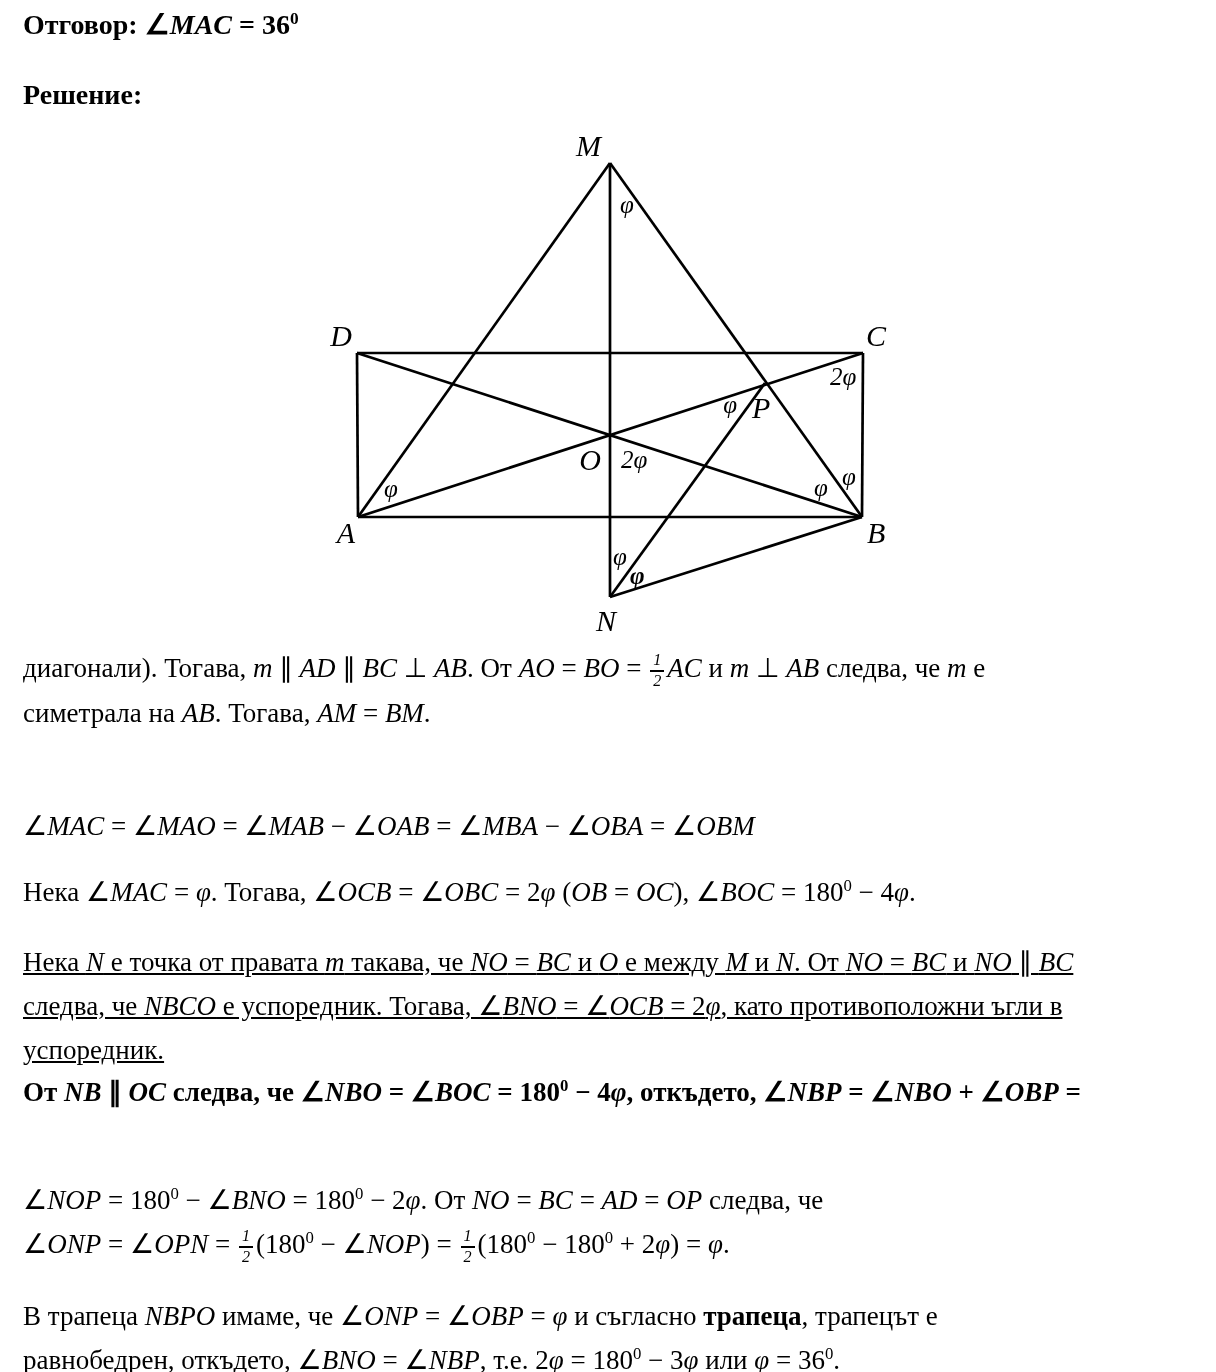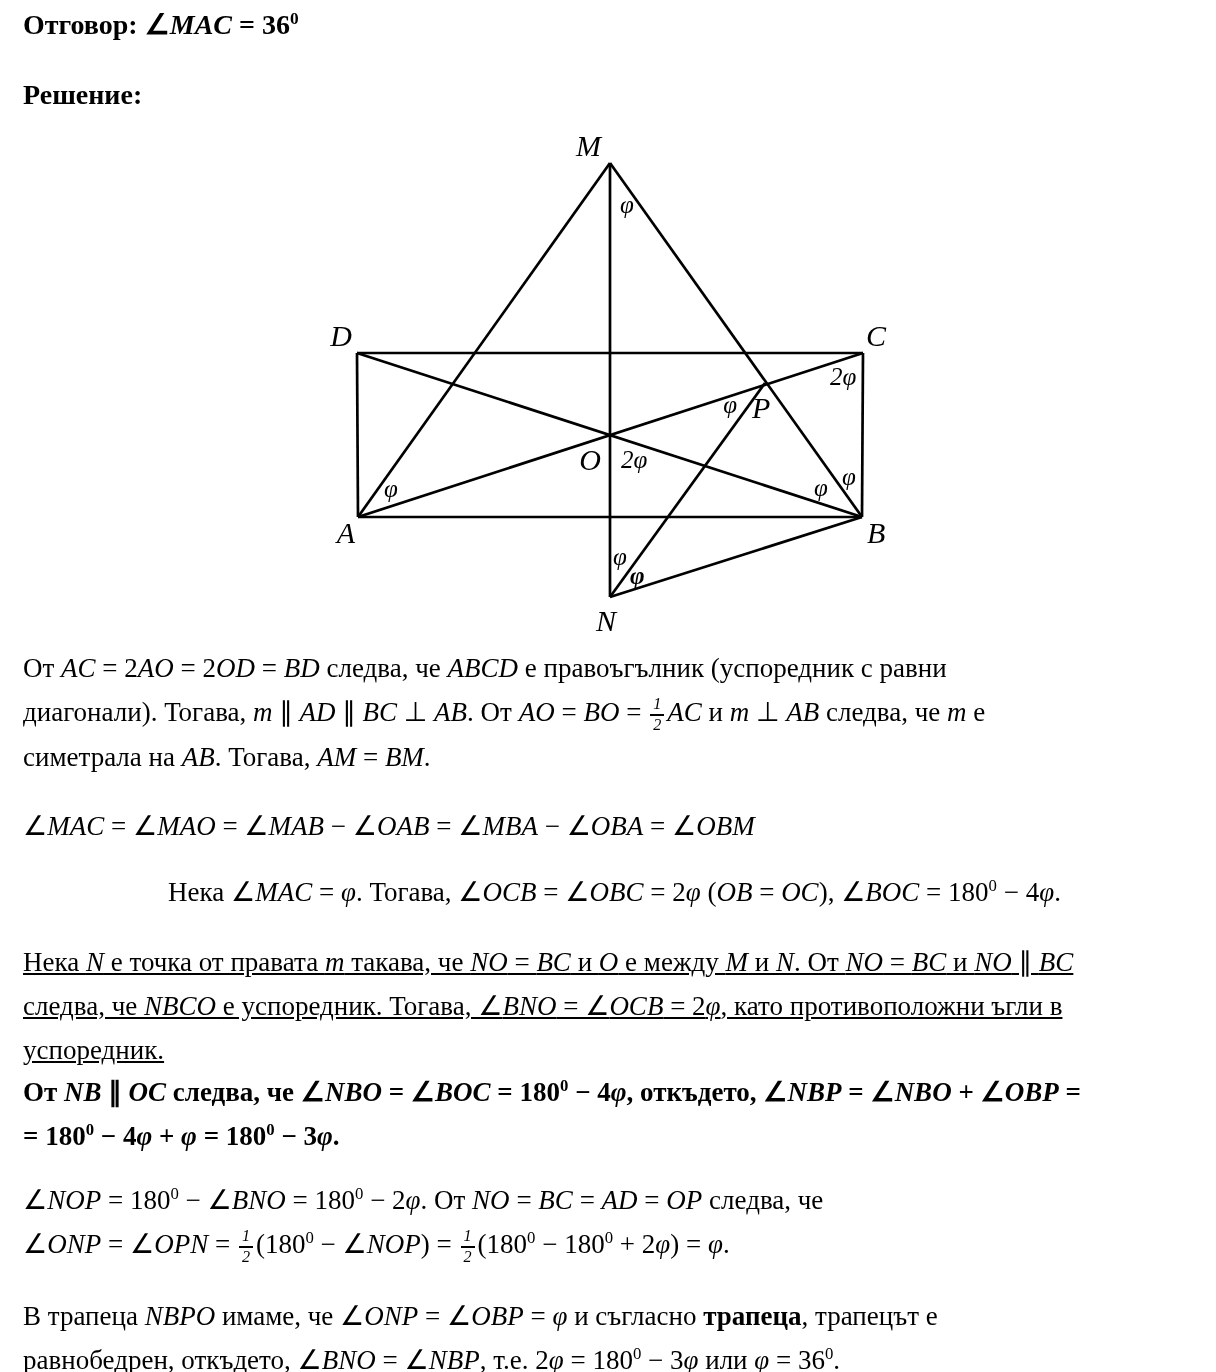--- a/index.html
+++ b/index.html
@@ -52,38 +52,36 @@
       <text x="737" y="413" text-anchor="end" class="alabel">φ</text>
       <text x="621" y="468" text-anchor="start" class="alabel">2φ</text>
       <text x="384" y="497" text-anchor="start" class="alabel">φ</text>
       <text x="814" y="496" text-anchor="start" class="alabel">φ</text>
       <text x="842" y="485" text-anchor="start" class="alabel">φ</text>
       <text x="613" y="565" text-anchor="start" class="alabel">φ</text>
       <text x="630" y="584" text-anchor="start" class="alabel blabel">φ</text>
     </svg>
   <div id="paragraphs">
       <div class="abs txt" style="top: 646px;">
-        <div><span>От </span><span class="mi">AC</span><span> = 2</span><span class="mi">AO</span><span> = 2</span><span class="mi">OD</span><span> = </span><span class="mi">BD</span><span> следва, че </span><span class="mi">ABCD</span><span> е правоъгълник (успоредник с равни</span></div>
         <div><span>диагонали). Тогава, </span><span class="mi">m</span><span> ∥ </span><span class="mi">AD</span><span> ∥ </span><span class="mi">BC</span><span> ⊥ </span><span class="mi">AB</span><span>. От </span><span class="mi">AO</span><span> = </span><span class="mi">BO</span><span> = </span><span class="frac"><span class="num">1</span><span class="den">2</span></span><span class="mi">AC</span><span> и </span><span class="mi">m</span><span> ⊥ </span><span class="mi">AB</span><span> следва, че </span><span class="mi">m</span><span> е</span></div>
         <div><span>симетрала на </span><span class="mi">AB</span><span>. Тогава, </span><span class="mi">AM</span><span> = </span><span class="mi">BM</span><span>.</span></div>
       </div>
       <div class="abs txt" style="top: 804px;">
         <div><span>∠</span><span class="mi">MAC</span><span> = ∠</span><span class="mi">MAO</span><span> = ∠</span><span class="mi">MAB</span><span> − ∠</span><span class="mi">OAB</span><span> = ∠</span><span class="mi">MBA</span><span> − ∠</span><span class="mi">OBA</span><span> = ∠</span><span class="mi">OBM</span></div>
       </div>
-      <div class="abs txt" style="top: 870px; text-align: center;">
+      <div class="abs txt" style="top: 870px;">
         <div><span>Нека ∠</span><span class="mi">MAC</span><span> = </span><span class="mi">φ</span><span>. Тогава, ∠</span><span class="mi">OCB</span><span> = ∠</span><span class="mi">OBC</span><span> = 2</span><span class="mi">φ</span><span> (</span><span class="mi">OB</span><span> = </span><span class="mi">OC</span><span>), ∠</span><span class="mi">BOC</span><span> = 180</span><span class="su">0</span><span> − 4</span><span class="mi">φ</span><span>.</span></div>
       </div>
       <div class="abs txt" style="top: 940px; text-decoration: underline;">
         <div><span>Нека </span><span class="mi">N</span><span> е точка от правата </span><span class="mi">m</span><span> такава, че </span><span class="mi">NO</span><span> = </span><span class="mi">BC</span><span> и </span><span class="mi">O</span><span> е между </span><span class="mi">M</span><span> и </span><span class="mi">N</span><span>. От </span><span class="mi">NO</span><span> = </span><span class="mi">BC</span><span> и </span><span class="mi">NO</span><span> ∥ </span><span class="mi">BC</span></div>
         <div><span>следва, че </span><span class="mi">NBCO</span><span> е успоредник. Тогава,  ∠</span><span class="mi">BNO</span><span> = ∠</span><span class="mi">OCB</span><span> = 2</span><span class="mi">φ</span><span>, като противоположни ъгли в</span></div>
         <div><span>успоредник.</span></div>
       </div>
       <div class="abs txt" style="top: 1070px; font-weight: bold;">
         <div><span>От </span><span class="mi">NB</span><span> ∥ </span><span class="mi">OC</span><span> следва, че ∠</span><span class="mi">NBO</span><span> = ∠</span><span class="mi">BOC</span><span> = 180</span><span class="su">0</span><span> − 4</span><span class="mi">φ</span><span>, откъдето,  ∠</span><span class="mi">NBP</span><span> = ∠</span><span class="mi">NBO</span><span> + ∠</span><span class="mi">OBP</span><span> =</span></div>
-        <div><span>= 180</span><span class="su">0</span><span> − 4</span><span class="mi">φ</span><span> + </span><span class="mi">φ</span><span> = 180</span><span class="su">0</span><span> − 3</span><span class="mi">φ</span><span>.</span></div>
       </div>
       <div class="abs txt" style="top: 1178px;">
         <div><span>∠</span><span class="mi">NOP</span><span> = 180</span><span class="su">0</span><span> − ∠</span><span class="mi">BNO</span><span> = 180</span><span class="su">0</span><span> − 2</span><span class="mi">φ</span><span>. От </span><span class="mi">NO</span><span> = </span><span class="mi">BC</span><span> = </span><span class="mi">AD</span><span> = </span><span class="mi">OP</span><span> следва, че</span></div>
         <div><span>∠</span><span class="mi">ONP</span><span> = ∠</span><span class="mi">OPN</span><span> = </span><span class="frac"><span class="num">1</span><span class="den">2</span></span><span>(180</span><span class="su">0</span><span> − ∠</span><span class="mi">NOP</span><span>) = </span><span class="frac"><span class="num">1</span><span class="den">2</span></span><span>(180</span><span class="su">0</span><span> − 180</span><span class="su">0</span><span> + 2</span><span class="mi">φ</span><span>) = </span><span class="mi">φ</span><span>.</span></div>
       </div>
       <div class="abs txt" style="top: 1294px;">
         <div><span>В трапеца  </span><span class="mi">NBPO</span><span> имаме, че ∠</span><span class="mi">ONP</span><span> = ∠</span><span class="mi">OBP</span><span> = </span><span class="mi">φ</span><span> и съгласно </span><span class="bo">трапеца</span><span>, трапецът е</span></div>
         <div><span>равнобедрен, откъдето,  ∠</span><span class="mi">BNO</span><span> = ∠</span><span class="mi">NBP</span><span>, т.е. 2</span><span class="mi">φ</span><span> = 180</span><span class="su">0</span><span> − 3</span><span class="mi">φ</span><span> или </span><span class="mi">φ</span><span> = 36</span><span class="su">0</span><span>.</span></div>
       </div>
     </div>

